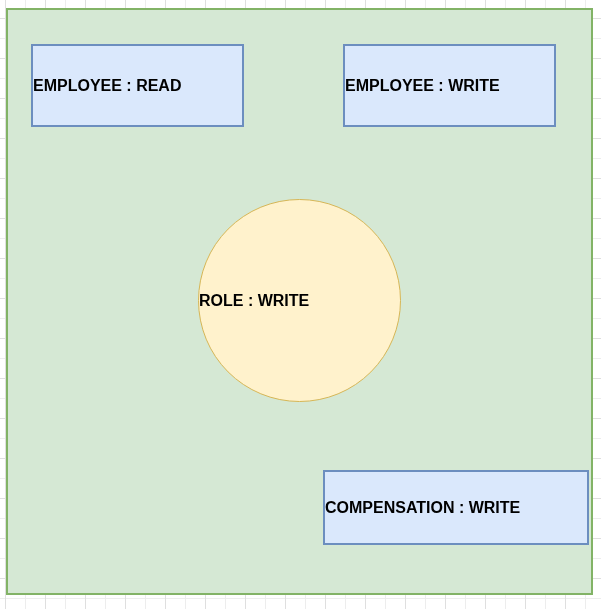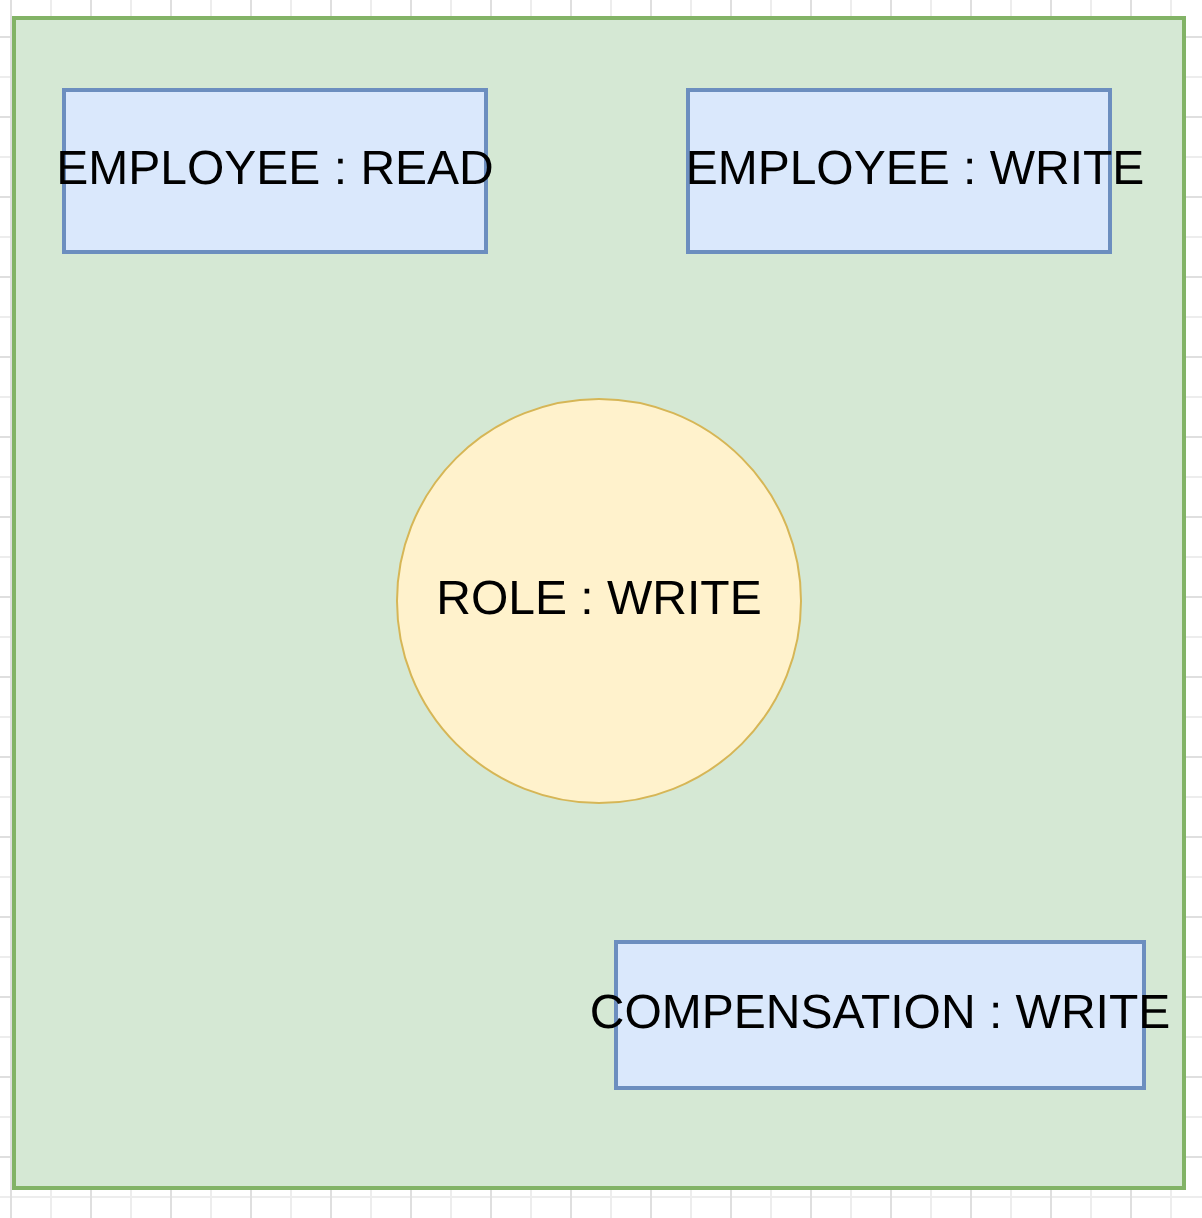--- a/index.html
+++ b/index.html
@@ -31,55 +31,56 @@
     height: 587px;
     box-sizing: border-box;
     border: 2px solid;
   }
   .node {
     position: absolute;
     box-sizing: border-box;
     border: 2px solid;
     display: flex;
     align-items: center;
-    justify-content: center;
-    font-size: 24px;
+    justify-content: flex-start;
+    font-size: 16px;
     line-height: 1.2;
     text-align: center;
     white-space: nowrap;
     cursor: default;
+    font-weight: bold;
   }
   .node-label {
     display: inline-block;
   }
   .node-employee-read   { left: 31px;  top: 44px;  width: 213px; height: 83px; }
   .node-employee-write  { left: 343px; top: 44px;  width: 213px; height: 83px; }
   .node-comp-read       { left: 16px;  top: 470px; width: 264px; height: 75px; }
-  .node-comp-write      { left: 307px; top: 470px; width: 266px; height: 75px; }
+  .node-comp-write      { left: 323px; top: 470px; width: 266px; height: 75px; }
   .node-role {
     left: 198px;
     top: 199px;
     width: 203px;
     height: 203px;
     border-radius: 50%;
     border-width: 1px;
   }
 </style>
 </head>
 <body>
 
 <div id="canvas">
 
   <div class="boundary" style="background-color: rgb(213, 232, 212); border-color: rgb(130, 179, 102);"></div>
 
   <div class="node node-employee-read" style="background-color: rgb(218, 232, 252); border-color: rgb(108, 142, 191); color: rgb(0, 0, 0);">
     <span class="node-label">EMPLOYEE : READ</span>
   </div>
 
-  <div class="node node-employee-write" style="background-color: rgb(218, 232, 252); border-color: rgb(108, 142, 191); color: rgb(0, 0, 0); padding-left: 16px;">
+  <div class="node node-employee-write" style="background-color: rgb(218, 232, 252); border-color: rgb(108, 142, 191); color: rgb(0, 0, 0);">
     <span class="node-label">EMPLOYEE : WRITE</span>
   </div>
 
   <div class="node node-role" style="background-color: rgb(255, 242, 204); border-color: rgb(214, 182, 86); color: rgb(0, 0, 0);">
     <span class="node-label">ROLE : WRITE</span>
   </div>
 
 
   <div class="node node-comp-write" style="background-color: rgb(218, 232, 252); border-color: rgb(108, 142, 191); color: rgb(0, 0, 0);">
     <span class="node-label">COMPENSATION : WRITE</span>

